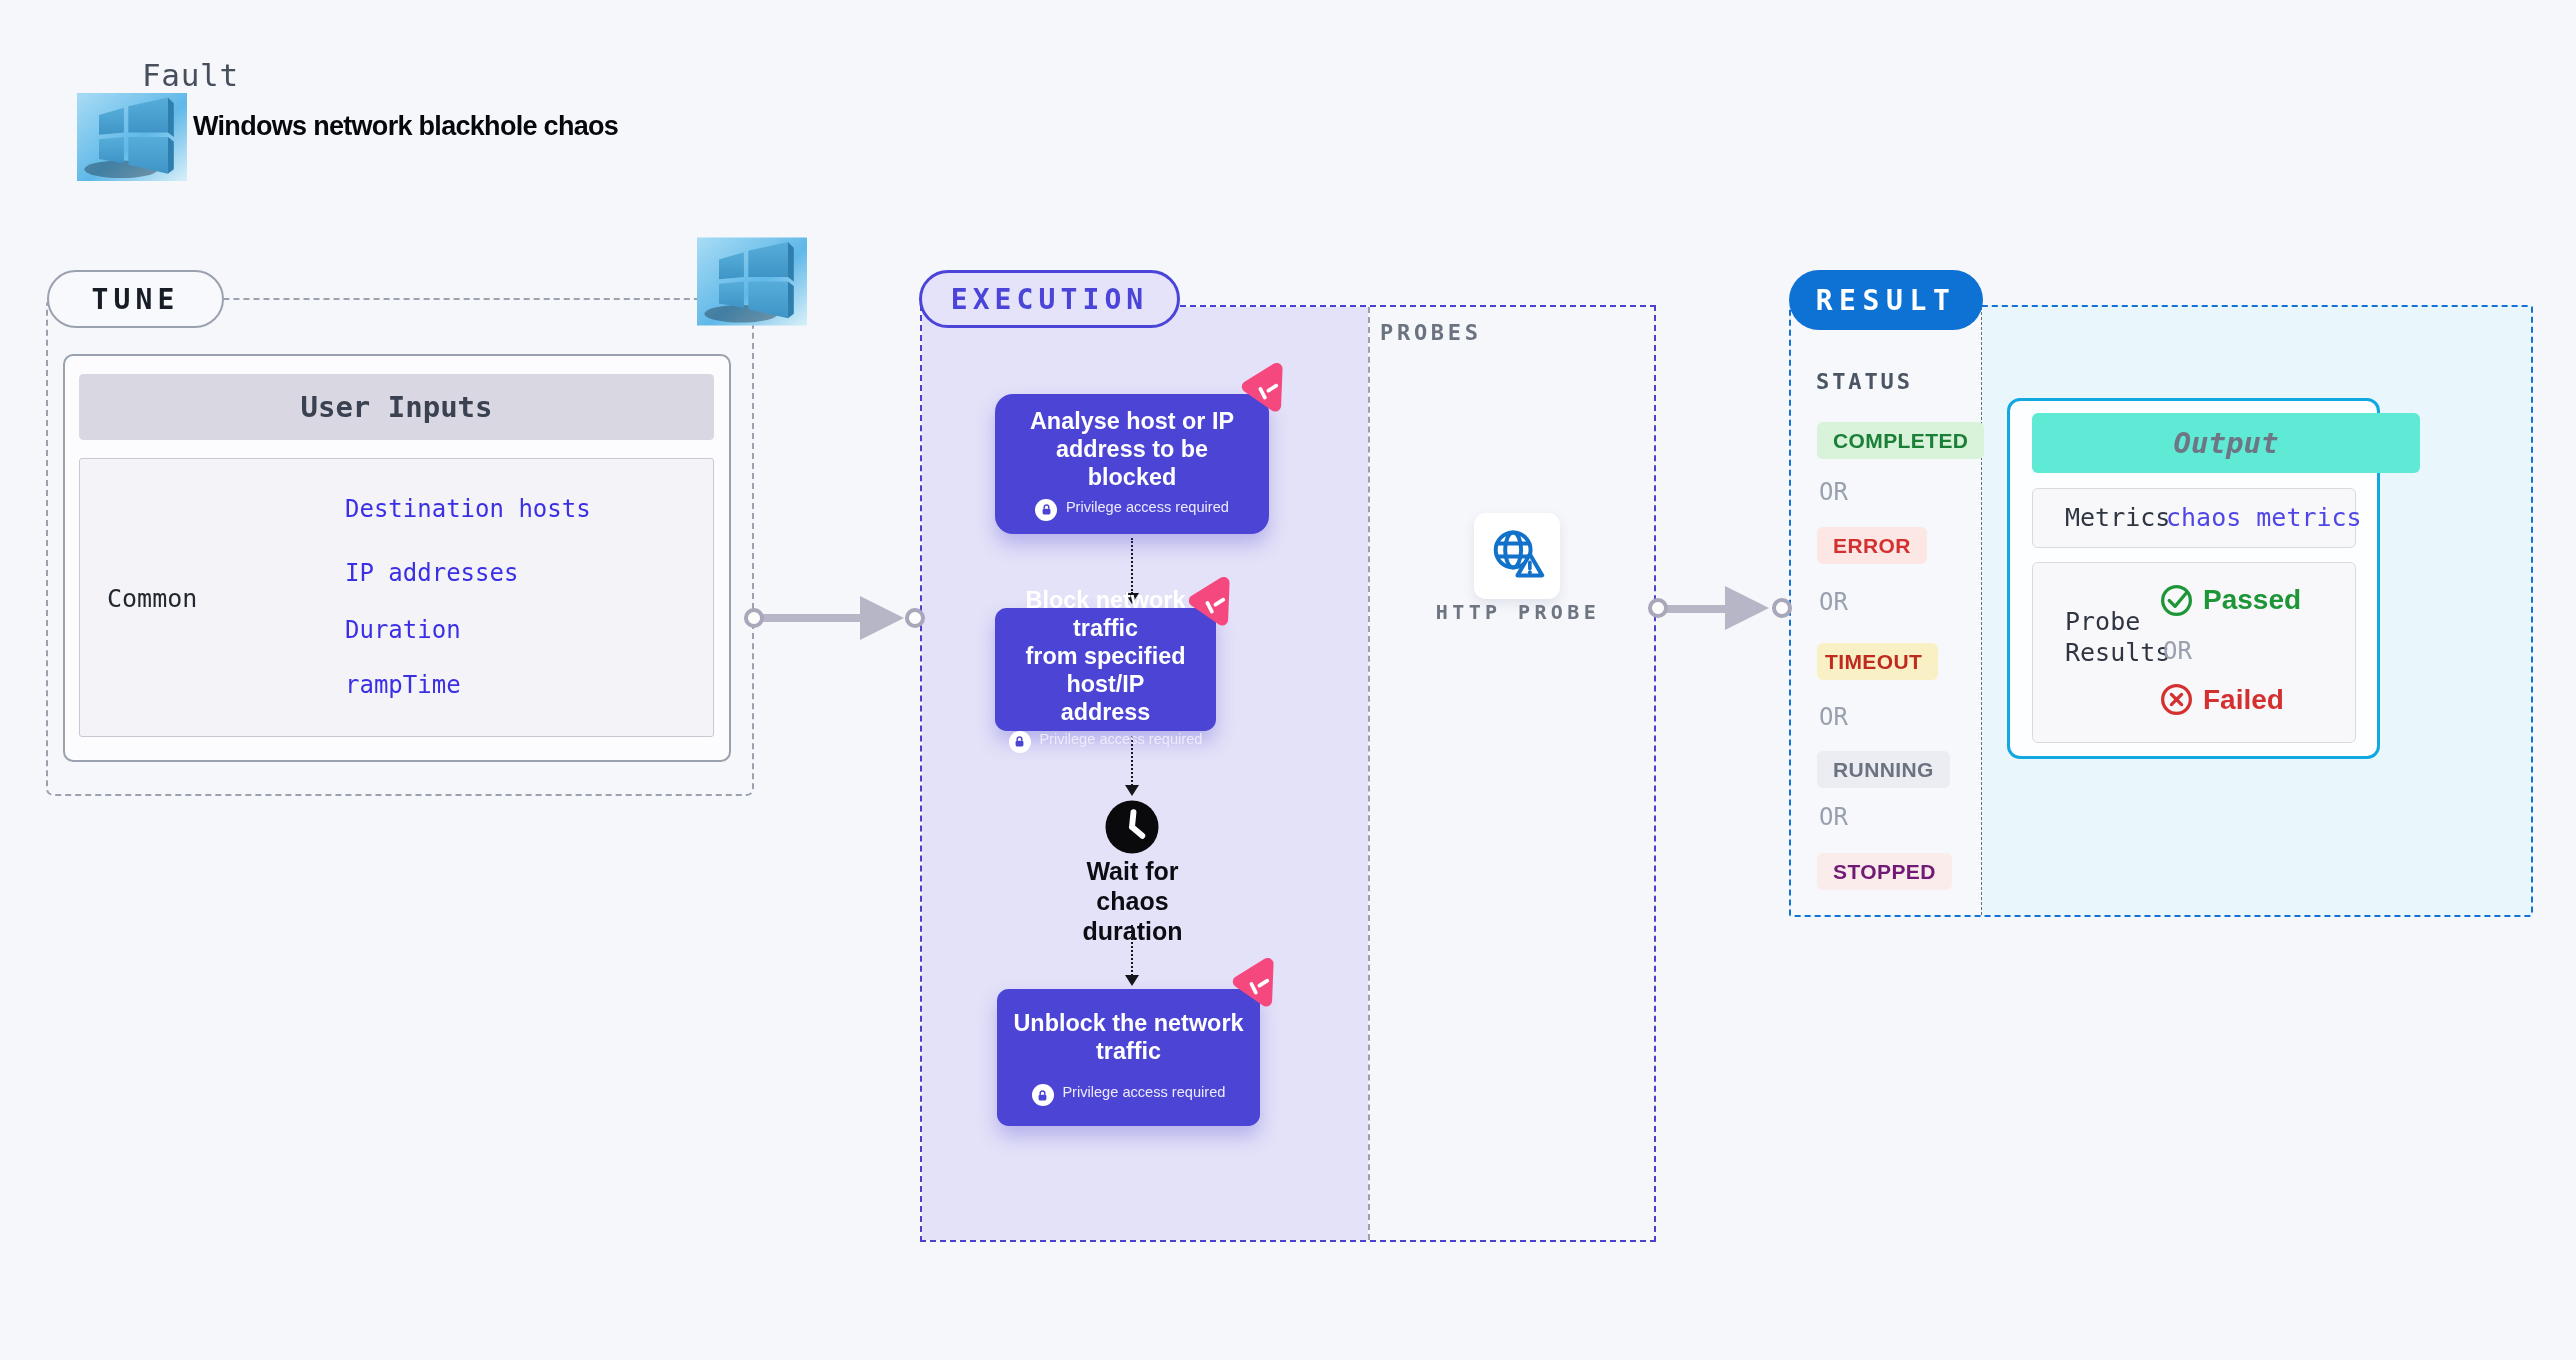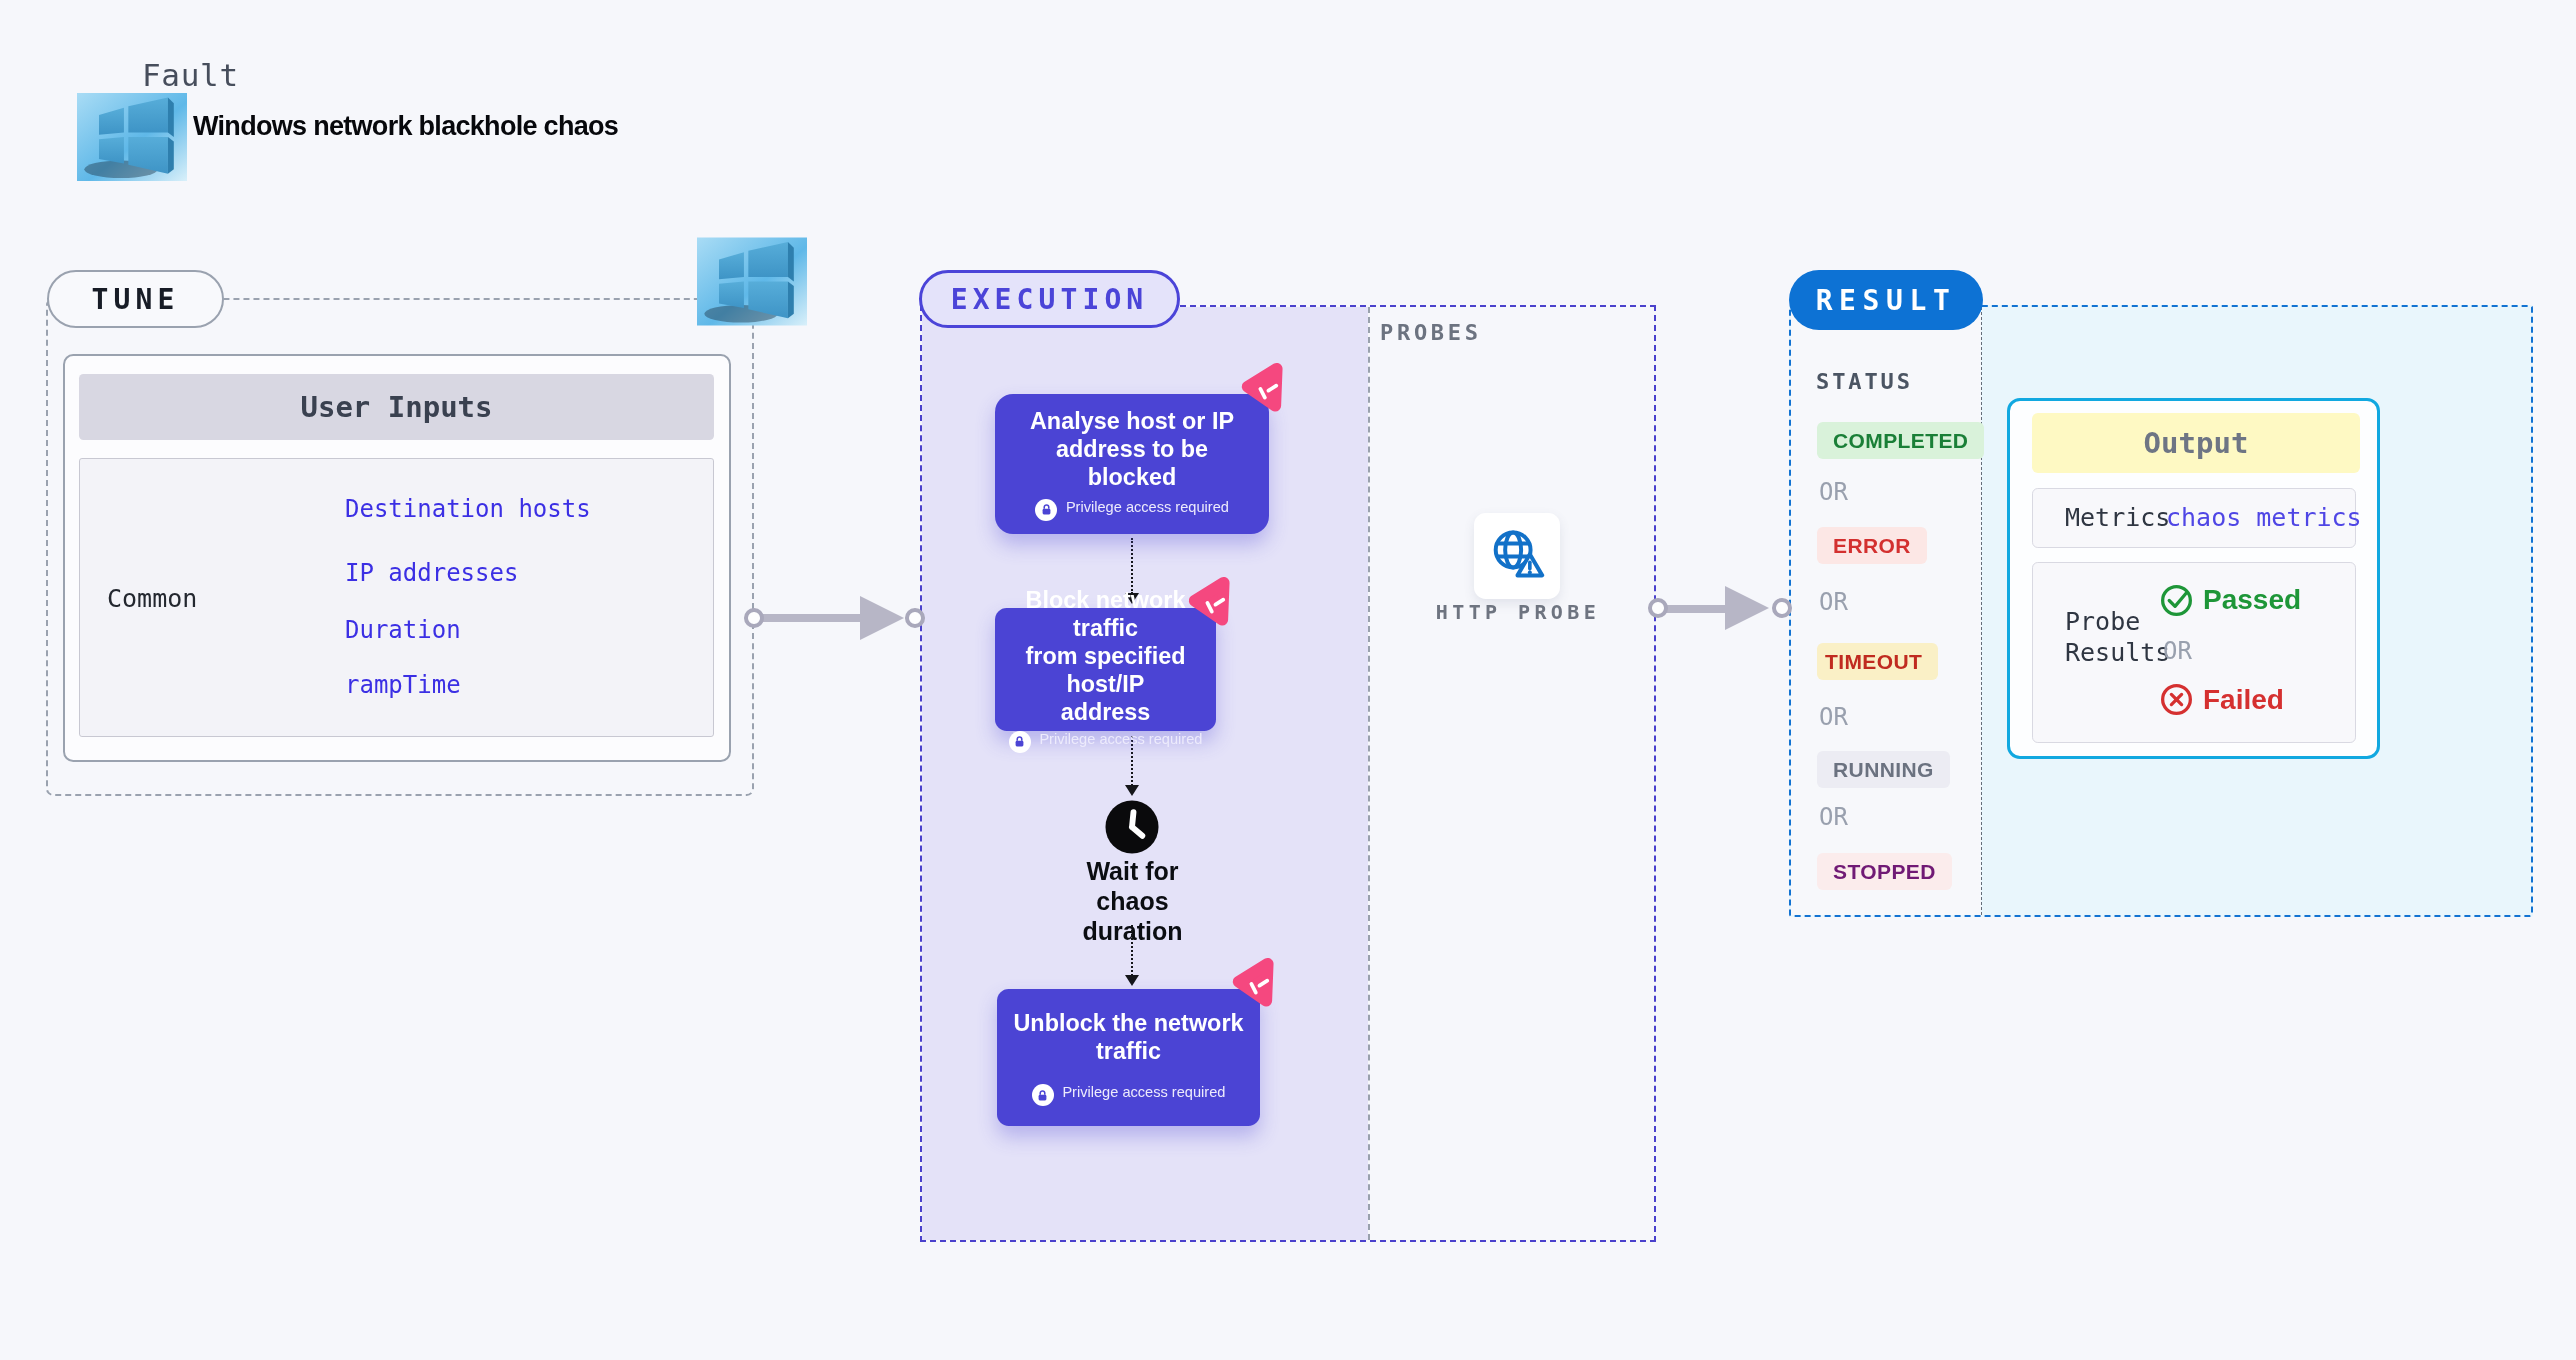--- a/index.html
+++ b/index.html
@@ -74,22 +74,22 @@
          font-size:21px;font-weight:700;letter-spacing:0.4px;}
   .b-completed{background:#D9F2DA;color:#1A7F37;}
   .b-error{background:#FCE7E5;color:#D3302F;}
   .b-timeout{background:#FAF0C6;color:#C02B20;padding-left:8px;}
   .b-running{background:#ECECF3;color:#6B7280;}
   .b-stopped{background:#FBECEC;color:#701a75;}
   .or{left:1819px;font-size:24px;color:#99A0AE;}
 
   .output-panel{left:2007px;top:398px;width:373px;height:361px;background:#FDFEFF;border:3.7px solid #11A8E0;
                 border-radius:13px;box-sizing:border-box;}
-  .output-header{left:2032px;top:413px;width:328px;height:60px;background:#fef9c3;border-radius:5.8px;
-                 display:flex;align-items:center;justify-content:center;font-size:29px;color:#6E7584;font-weight:700;}
+  .output-header{left:2032px;top:413px;width:388px;height:60px;background:#5eead4;border-radius:5.8px;
+                 display:flex;align-items:center;justify-content:center;font-size:29px;color:#6E7584;font-weight:700;font-style:italic;}
   .out-row{left:2032px;width:324px;background:#F8F8FB;border:1.5px solid #D9D9E2;border-radius:5.8px;box-sizing:border-box;}
   .row-metrics{top:488px;height:60px;}
   .row-probe{top:562px;height:181px;}
   .metrics-label{left:2065px;top:503px;font-size:25px;color:#2F3642;}
   .metrics-link{left:2166px;top:503px;font-size:25px;color:#4F46E5;cursor:pointer;text-decoration:none;}
   .probe-res-label{left:2065px;top:606px;font-size:25px;line-height:31px;color:#2F3642;}
   .passed-label{left:2203px;top:584px;font-size:28px;font-weight:700;color:#1E9638;}
   .or-output{left:2163px;top:637px;font-size:24px;color:#99A0AE;}
   .failed-label{left:2203px;top:684px;font-size:28px;font-weight:700;color:#D53030;}
 </style>

